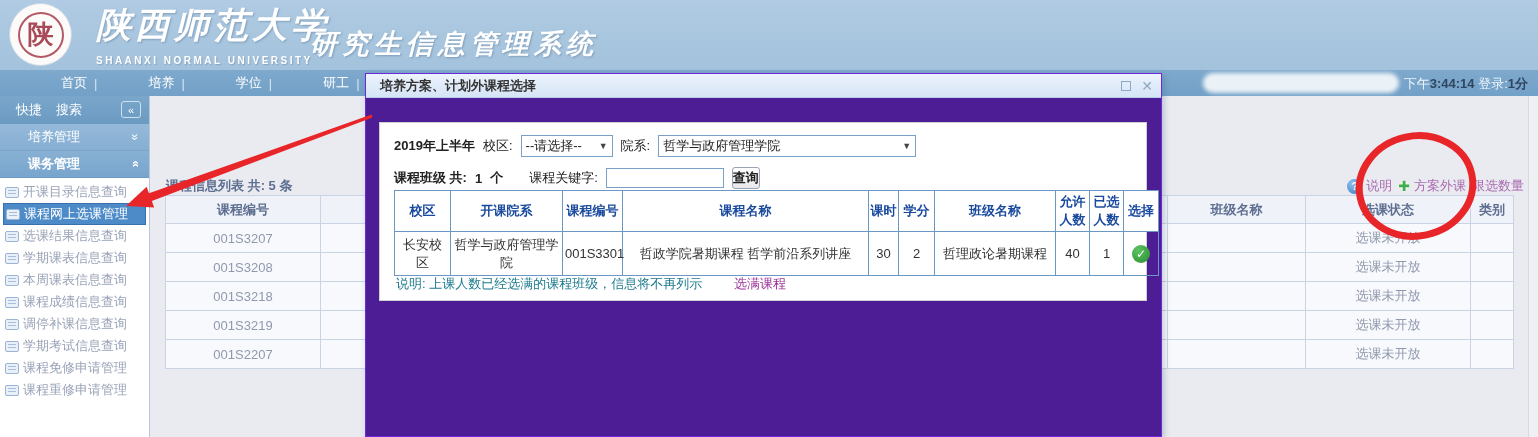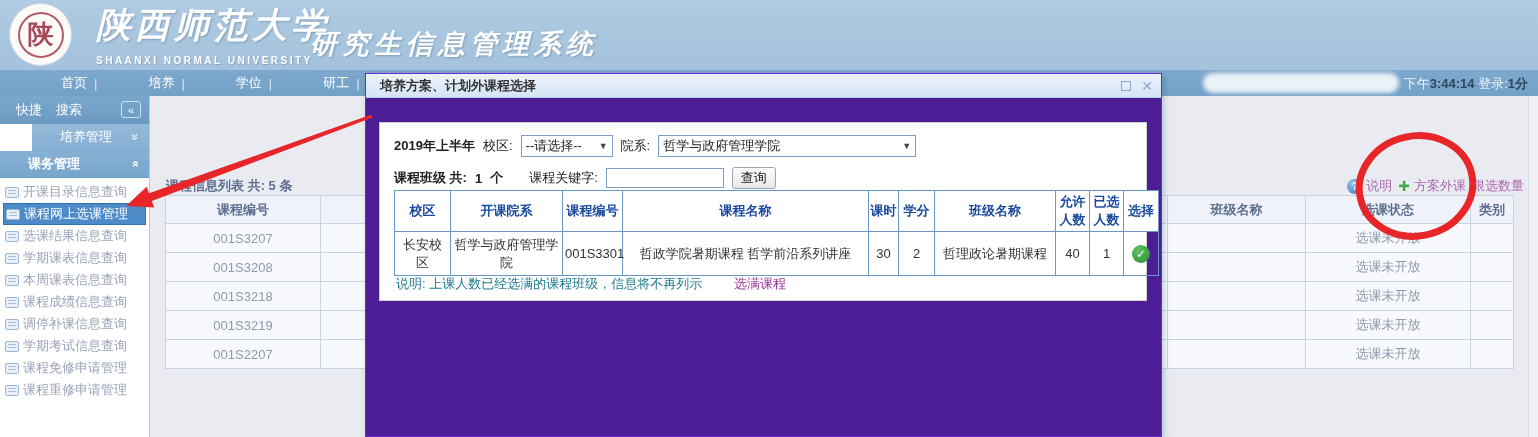--- a/index.html
+++ b/index.html
@@ -47,21 +47,21 @@
   .sidebar { position:absolute; left:0; top:96px; width:150px; height:341px;
     background:#fff; border-right:1px solid #b9c6d8; }
   .sb-head { height:28px; background:linear-gradient(#7aa6ca,#6b9ac2); color:#fff;
     display:flex; align-items:center; padding-left:16px; position:relative; }
   .sb-head .tab { margin-right:14px; cursor:pointer; }
   .collapse-btn { position:absolute; right:8px; top:5px; width:20px; height:17px;
     border:1px solid #cfe0ef; border-radius:3px; color:#fff; font-size:11px;
     display:flex; align-items:center; justify-content:center; cursor:pointer; }
   .sb-group { height:27px; color:#fff; display:flex; align-items:center;
     padding-left:28px; position:relative; cursor:pointer; }
-  .sb-group.training { background:linear-gradient(#95b9d9,#86afd3); border-bottom:1px solid #79a5c9;margin-left:32px;}
+  .sb-group.training { background:linear-gradient(#95b9d9,#86afd3); border-bottom:1px solid #79a5c9;}
   .sb-group.course { background:linear-gradient(#88b0d4,#78a5cd); border-bottom:1px solid #6d9cc4;
     font-weight:bold; }
   .sb-group .chev { position:absolute; right:10px; top:6px; font-size:12px;
     display:inline-block; transform:rotate(90deg); }
   .sb-group .chev.up { transform:rotate(-90deg); }
   .sb-items { padding-top:3px; }
   .sb-item { height:22px; display:flex; align-items:center; padding-left:5px;
     color:#9aa3b8; cursor:pointer; white-space:nowrap; }
   .sb-item .micon { width:14px; height:11px; border:1px solid #9db4d2; border-radius:2px;
     background:#e8f1fa; margin-right:4px; position:relative; flex:none; }
@@ -109,22 +109,22 @@
   .frow2 { position:absolute; left:14px; top:44px; display:flex; align-items:center; gap:8px;
     white-space:nowrap; }
   .bold-label { font-weight:bold; color:#222; }
   .plain-label { color:#222; }
   .sel { height:22px; border:1px solid #7aa0c8; background:#fff; color:#222;
     display:inline-flex; align-items:center; padding:0 4px; position:relative; cursor:pointer; }
   .sel .arrow { margin-left:auto; padding-left:8px; font-size:9px; color:#444; }
   .sel.campus { width:92px; }
   .sel.dept { width:258px; }
   .kw-input { width:118px; height:20px; border:1px solid #7aa0c8; padding:0 3px; }
-  .q-btn { height:22px; padding:0 8px; border:1px solid #9aa4b2; border-radius:3px;
-    background:linear-gradient(#fdfdfd,#e8e8ea); cursor:pointer; font-size:13px; color:#222; }
+  .q-btn { height:22px; padding:0 0; border:1px solid #9aa4b2; border-radius:3px;
+    background:linear-gradient(#fdfdfd,#e8e8ea); cursor:pointer; font-size:13px; color:#222;font-weight:bold; }
 
   table.m-table { position:absolute; left:14px; top:67px; width:764px;
     border-collapse:collapse; table-layout:fixed; }
   table.m-table th { border:1px solid #6b97c4; background:#fff; color:#1a4a9e;
     font-weight:bold; font-size:13px; padding:2px 1px; height:34px; }
   table.m-table td { border:1px solid #6b97c4; color:#333; text-align:center;
     font-size:13px; padding:2px 2px; height:44px; }
   td.cls-link { color:#1b6d7d; cursor:pointer; }
   .check-ic { width:18px; height:18px; border-radius:50%; margin:0 auto;
     background:radial-gradient(circle at 35% 30%, #5cc463, #2a8a30);

